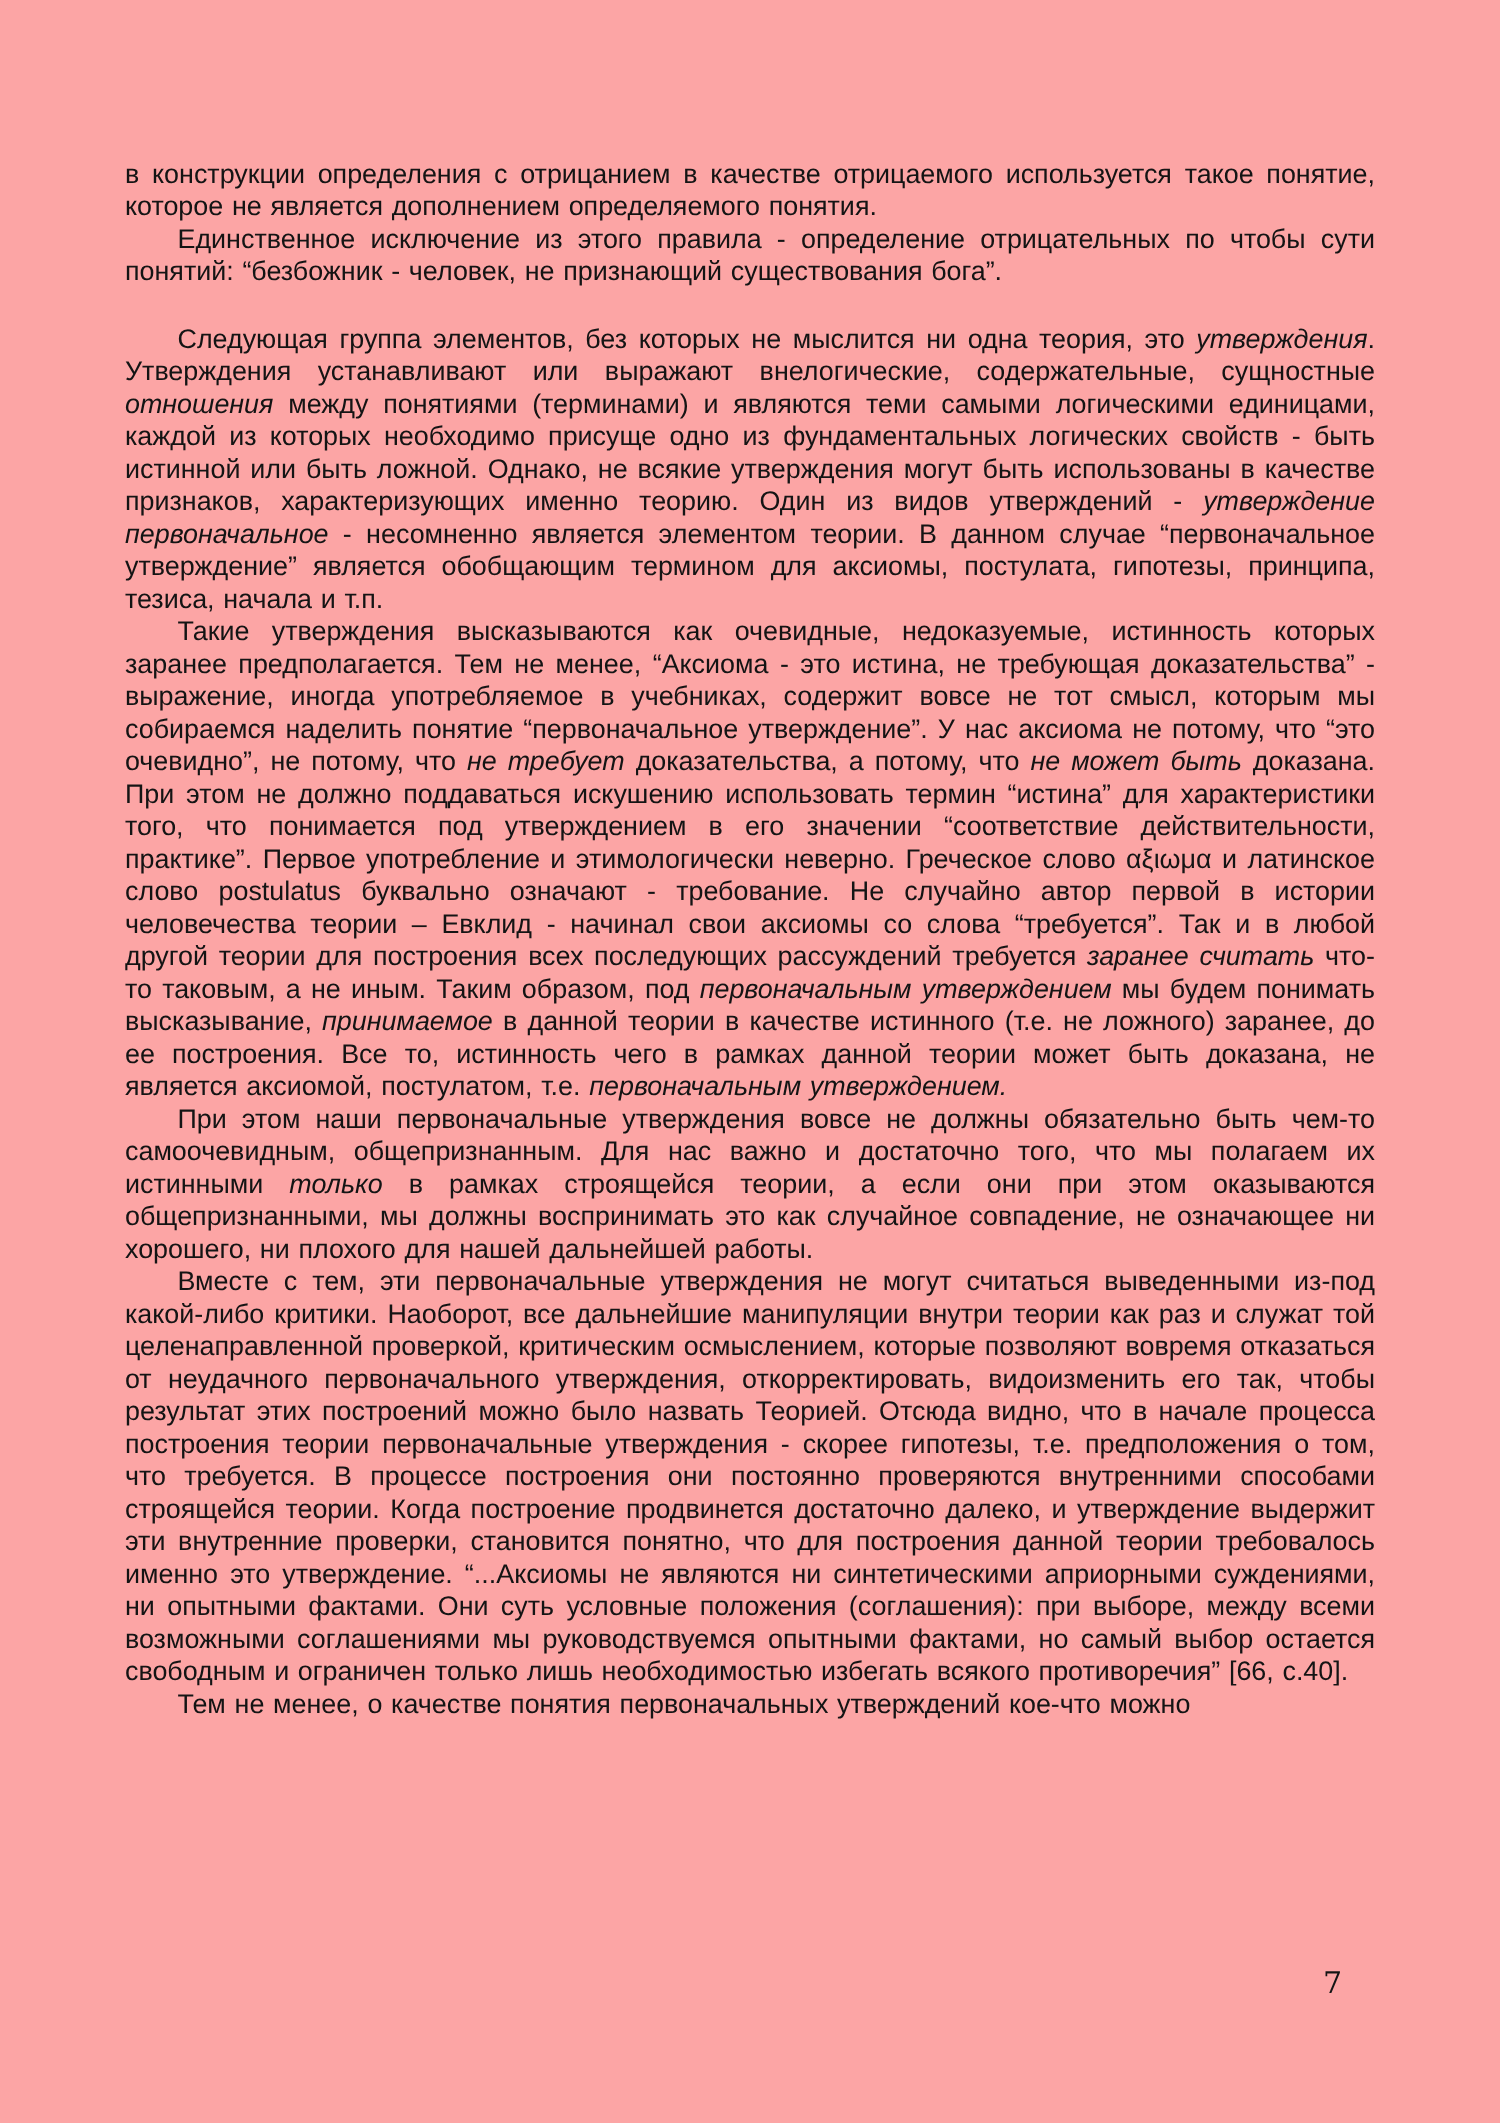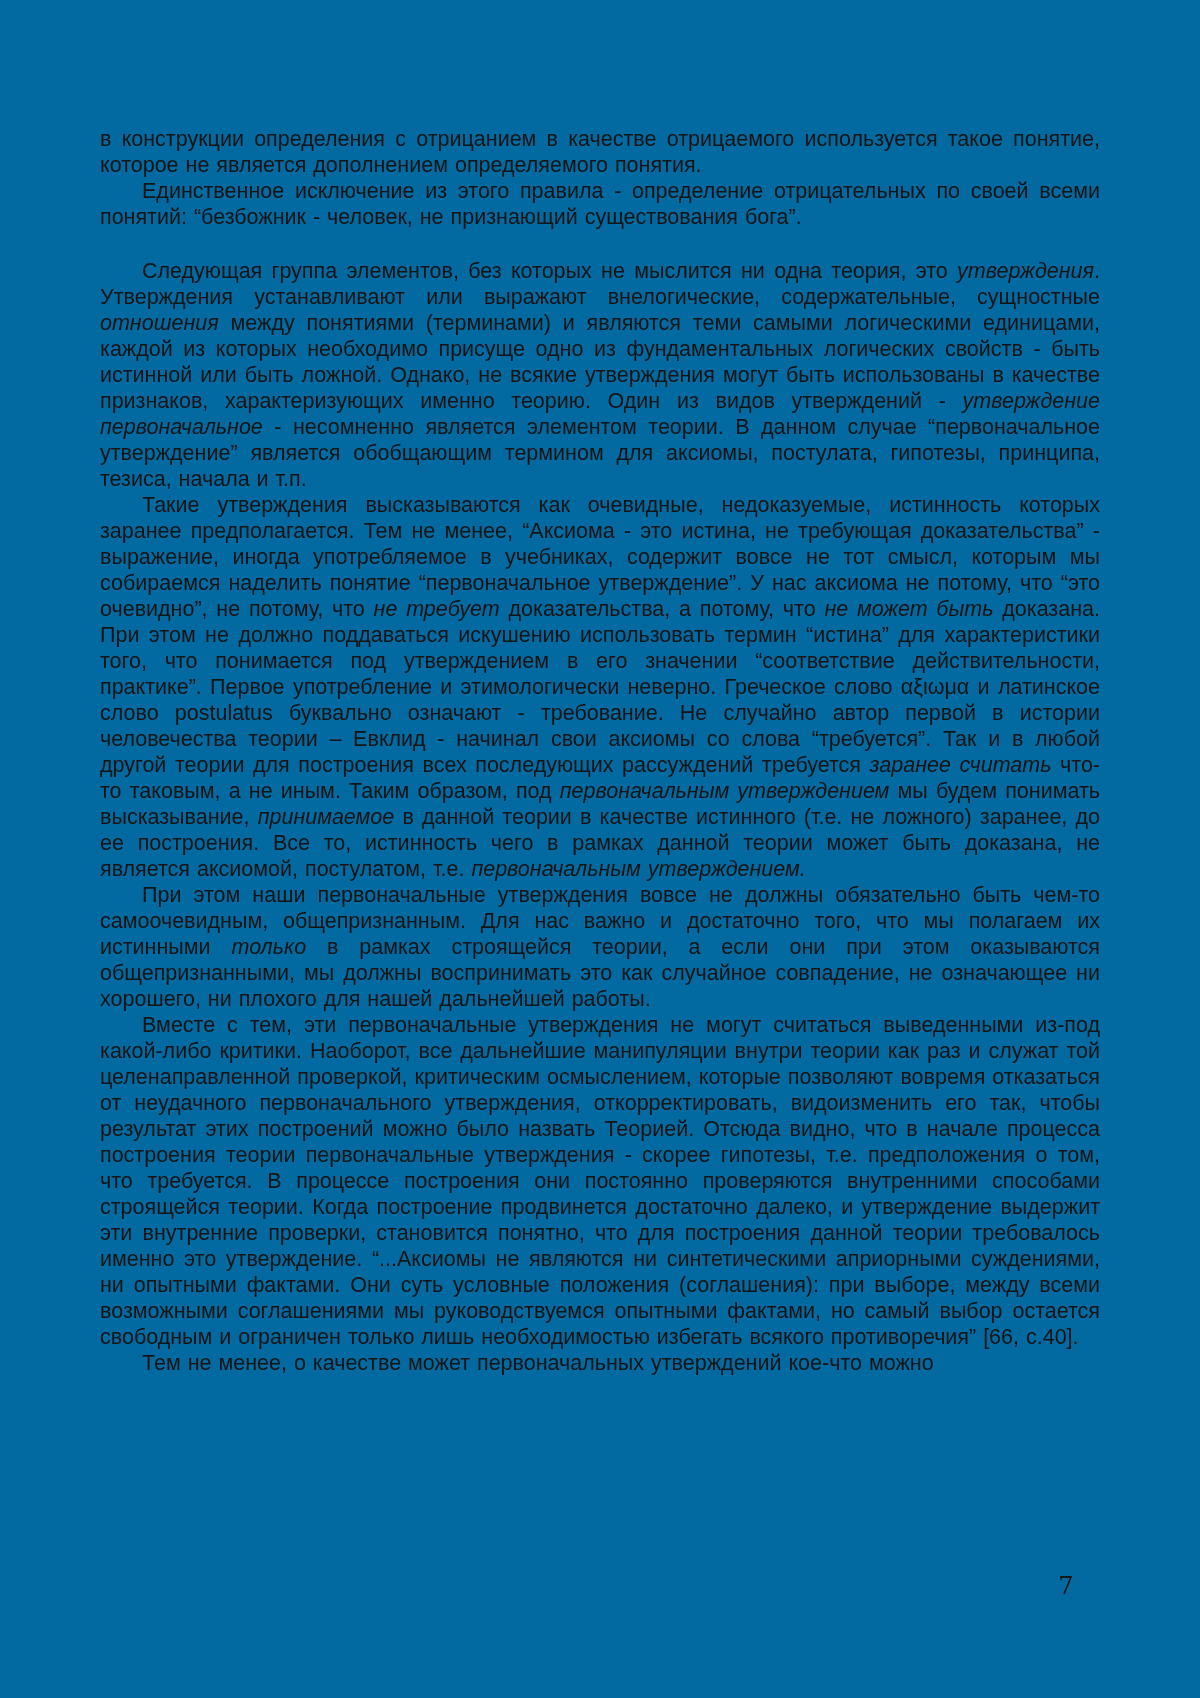--- a/index.html
+++ b/index.html
@@ -1,21 +1,21 @@
 <!DOCTYPE html>
 <html><head>
 <meta charset="utf-8">
 <style>
   html, body { margin: 0; padding: 0; background: #e8e8e8; }
   .page {
     position: relative;
     width: 1200px;
     height: 1698px;
     margin: 0 auto;
-    background: #0369a1;
+    background: #fca5a5;
     overflow: hidden;
     font-family: "Liberation Sans", sans-serif;
     color: #141414;
   }
   .content {
     position: absolute;
     left: 100px;
     top: 126px;
     width: 1000px;
   }
@@ -39,22 +39,22 @@
     font-size: 24px;
     color: #141414;
   }
 </style>
 </head>
 <body>
 
 <div class="page">
   <div class="content">
       <p class="para"><span>в конструкции определения с отрицанием в качестве отрицаемого используется такое понятие, которое не является дополнением определяемого понятия.</span></p>
-      <p class="para indent"><span>Единственное исключение из этого правила - определение отрицательных по своей всеми понятий: “безбожник - человек, не признающий существования бога”.</span></p>
+      <p class="para indent"><span>Единственное исключение из этого правила - определение отрицательных по чтобы сути понятий: “безбожник - человек, не признающий существования бога”.</span></p>
       <div class="para-gap"></div>
       <p class="para indent"><span>Следующая группа элементов, без которых не мыслится ни одна теория, это </span><em>утверждения</em><span>. Утверждения устанавливают или выражают внелогические, содержательные, сущностные </span><em>отношения</em><span> между понятиями (терминами) и являются теми самыми логическими единицами, каждой из которых необходимо присуще одно из фундаментальных логических свойств - быть истинной или быть ложной. Однако, не всякие утверждения могут быть использованы в качестве признаков, характеризующих именно теорию. Один из видов утверждений - </span><em>утверждение первоначальное</em><span> - несомненно является элементом теории. В данном случае “первоначальное утверждение” является обобщающим термином для аксиомы, постулата, гипотезы, принципа, тезиса, начала и т.п.</span></p>
       <p class="para indent"><span>Такие утверждения высказываются как очевидные, недоказуемые, истинность которых заранее предполагается. Тем не менее, “Аксиома - это истина, не требующая доказательства” - выражение, иногда употребляемое в учебниках, содержит вовсе не тот смысл, которым мы собираемся наделить понятие “первоначальное утверждение”. У нас аксиома не потому, что “это очевидно”, не потому, что </span><em>не требует</em><span> доказательства, а потому, что </span><em>не может быть</em><span> доказана. При этом не должно поддаваться искушению использовать термин “истина” для характеристики того, что понимается под утверждением в его значении “соответствие действительности, практике”. Первое употребление и этимологически неверно. Греческое слово αξιωμα и латинское слово postulatus буквально означают - требование. Не случайно автор первой в истории человечества теории – Евклид - начинал свои аксиомы со слова “требуется”. Так и в любой другой теории для построения всех последующих рассуждений требуется </span><em>заранее считать</em><span> что-то таковым, а не иным. Таким образом, под </span><em>первоначальным утверждением</em><span> мы будем понимать высказывание, </span><em>принимаемое</em><span> в данной теории в качестве истинного (т.е. не ложного) заранее, до ее построения. Все то, истинность чего в рамках данной теории может быть доказана, не является аксиомой, постулатом, т.е. </span><em>первоначальным утверждением.</em></p>
       <p class="para indent"><span>При этом наши первоначальные утверждения вовсе не должны обязательно быть чем-то самоочевидным, общепризнанным. Для нас важно и достаточно того, что мы полагаем их истинными </span><em>только</em><span> в рамках строящейся теории, а если они при этом оказываются общепризнанными, мы должны воспринимать это как случайное совпадение, не означающее ни хорошего, ни плохого для нашей дальнейшей работы.</span></p>
       <p class="para indent"><span>Вместе с тем, эти первоначальные утверждения не могут считаться выведенными из-под какой-либо критики. Наоборот, все дальнейшие манипуляции внутри теории как раз и служат той целенаправленной проверкой, критическим осмыслением, которые позволяют вовремя отказаться от неудачного первоначального утверждения, откорректировать, видоизменить его так, чтобы результат этих построений можно было назвать Теорией. Отсюда видно, что в начале процесса построения теории первоначальные утверждения - скорее гипотезы, т.е. предположения о том, что требуется. В процессе построения они постоянно проверяются внутренними способами строящейся теории. Когда построение продвинется достаточно далеко, и утверждение выдержит эти внутренние проверки, становится понятно, что для построения данной теории требовалось именно это утверждение. “...Аксиомы не являются ни синтетическими априорными суждениями, ни опытными фактами. Они суть условные положения (соглашения): при выборе, между всеми возможными соглашениями мы руководствуемся опытными фактами, но самый выбор остается свободным и ограничен только лишь необходимостью избегать всякого противоречия” [66, с.40].</span></p>
-      <p class="para indent"><span>Тем не менее, о качестве может первоначальных утверждений кое-что можно</span></p>
+      <p class="para indent"><span>Тем не менее, о качестве понятия первоначальных утверждений кое-что можно</span></p>
     </div>
   <div class="page-number">7</div>
 </div>
 
 </body></html>

